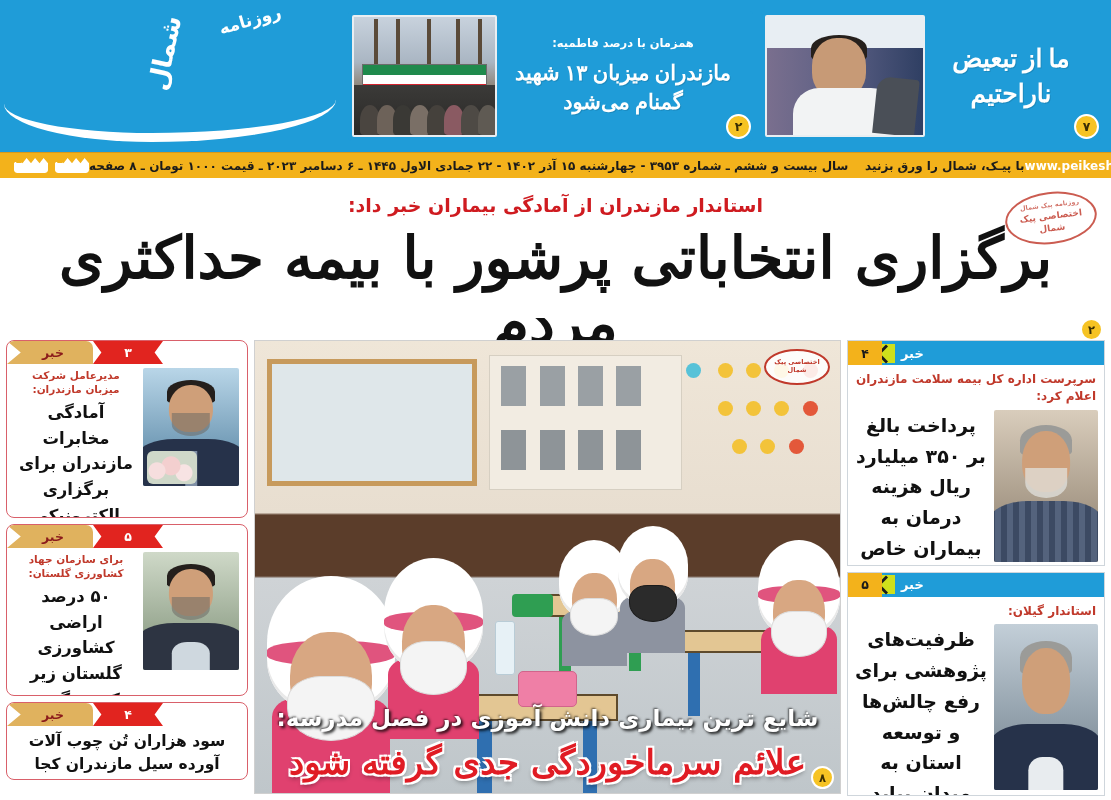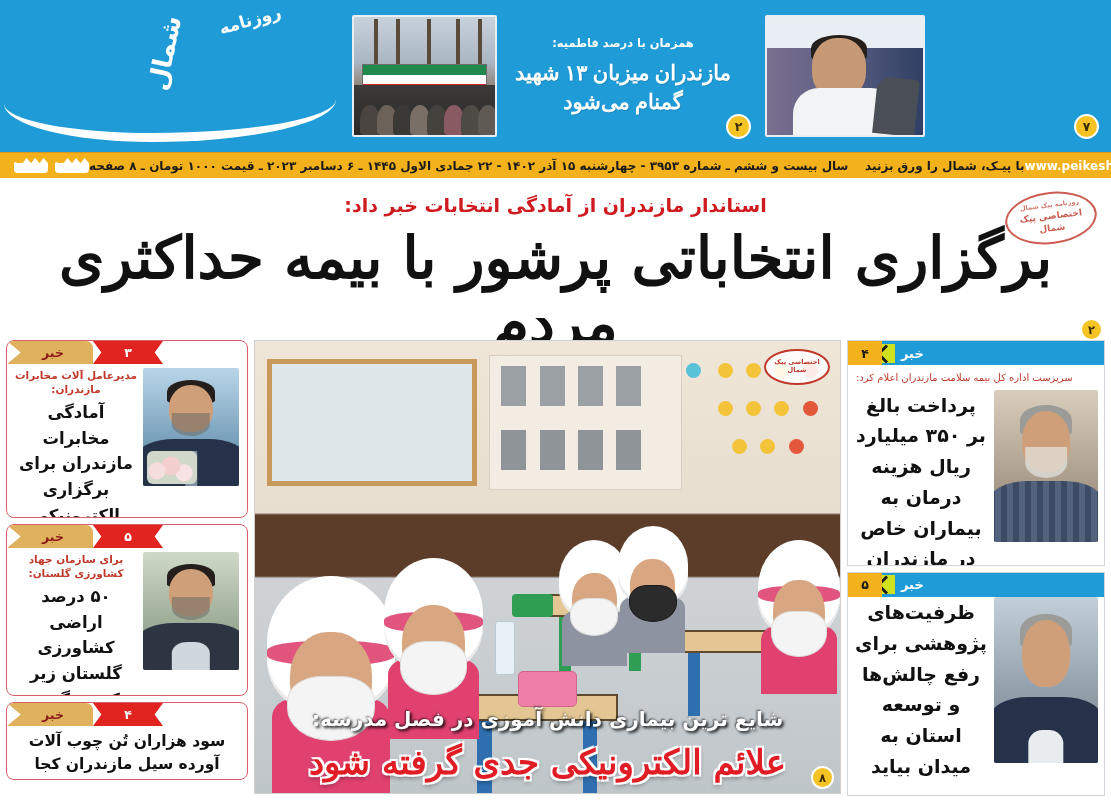--- a/index.html
+++ b/index.html
@@ -239,21 +239,21 @@
   .lhead-arrow { width: 20px; height: 19px; background: #cfe01c; flex: none;
                  position: relative; margin-left: 4px; }
   .lhead-arrow::after { content: ""; position: absolute; left: 4px; top: 3px;
                  width: 11px; height: 11px; border-left: 3px solid #1a1a1a;
                  border-bottom: 3px solid #1a1a1a; transform: rotate(45deg) scale(.95); }
   .lhead-label { color: #fff; font-size: 13px; font-weight: bold; flex: none; padding-left: 6px; }
   .lhead-rest { flex: 1; }
   .lhead-num { position: absolute; left: 0; top: 0; width: 34px; height: 24px;
                background: #f3b21b; color: #1a1a1a; font-size: 12.5px; font-weight: bold;
                display: flex; align-items: center; justify-content: center; }
-  .lkicker { font-size: 10px; color: #c0392b; font-weight: normal; text-align: left;
+  .lkicker { font-size: 12px; color: #c0392b; font-weight: bold; text-align: right;
              line-height: 1.45; padding: 6px 8px 4px; }
   .lcard-body { display: flex; flex-direction: row-reverse; gap: 6px; padding: 0 6px 6px; }
   .ltext { flex: 1; font-size: 19px; font-weight: bold; color: #111; line-height: 1.62;
            text-align: center; }
   .lphoto { width: 104px; height: 152px; flex: none; border-radius: 2px;
             overflow: hidden; position: relative; }
   .lcard.l2 .lphoto { height: 166px; }
 
   
   .mainphoto { position: relative; width: 100%; height: 454px; overflow: hidden;
@@ -282,21 +282,21 @@
   .s-body { position: absolute; bottom: 0; left: 4%; width: 92%; height: 44%;
             background: #e0416f; border-radius: 20% 20% 0 0; }
   .s-body.grey { background: #8d93a0; }
   .sanitizer { position: absolute; background: #e7f1f6; border: 1px solid #b9ccd6;
                border-radius: 3px; }
   .bagpink { position: absolute; background: #ef7fa6; border-radius: 5px; border: 1px solid #d1648b; }
   .baggreen { position: absolute; background: #2f9e52; border-radius: 4px; }
 
   .cap-kicker {
     position: absolute; right: 12px; left: 12px; bottom: 62px; text-align: center;
-    font-size: 20px; font-weight: bold; color: #ffffff;
+    font-size: 23px; font-weight: bold; color: #ffffff;
     text-shadow: 2px 2px 3px rgba(0,0,0,.85), -1px -1px 2px rgba(0,0,0,.6);
   }
   .cap-title {
     position: absolute; right: 12px; left: 12px; bottom: 10px; text-align: center;
     font-size: 34px; font-weight: bold; color: #e01c24; line-height: 1.25;
     text-shadow: 2px 2px 0 #ffffff, -2px -2px 0 #ffffff, 2px -2px 0 #ffffff,
                  -2px 2px 0 #ffffff, 0 3px 5px rgba(0,0,0,.45);
     font-family: "DejaVu Serif", "Liberation Serif", serif;
   }
   .cap-badge {
@@ -359,20 +359,23 @@
       <div class="teaser t-left">
         <div class="teaser-photo">
           <div class="ph athlete-bg">
             <span class="athlete-top"></span>
             <span class="athlete-hair"></span>
             <span class="athlete-head"></span>
             <span class="athlete-body"></span>
             <span class="athlete-jacket"></span>
           </div>
         </div>
+        <div class="teaser-text">
+          <div class="teaser-title">ما از تبعیض ناراحتیم</div>
+        </div>
         <div class="pagebadge">۷</div>
       </div>
 
     </div>
   </div>
 
   <div class="infobar">
     <div class="infobar-waves">
       <span class="wave"></span>
         <span class="wave"></span>
@@ -385,38 +388,38 @@
     <div class="infobar-url">www.peikeshomal.com</div>
   </div>
 
   <div class="headzone">
     <div class="stamp">
       <div class="stamp-in">
         <small>روزنامه پیک شمال</small>
         <span>اختصاصی پیک شمال</span>
       </div>
     </div>
-    <div class="head-kicker">استاندار مازندران از آمادگی انتخابات خبر داد:</div>
+    <div class="head-kicker">استاندار مازندران از آمادگی بیماران خبر داد:</div>
     <div class="head-title">برگزاری انتخاباتی پرشور با بیمه حداکثری مردم</div>
     <div class="head-badge">۲</div>
   </div>
 
   <div class="body">
 
     <div class="col-right">
 
       <div class="rcard c1">
         <div class="rhead">
           <div class="rhead-label">خبر</div>
           <div class="rhead-num">۳</div>
           <div class="rhead-rest"></div>
         </div>
         <div class="rcard-body">
           <div class="rcard-text">
-            <div class="rkicker">مدیرعامل آلات مخابرات مازندران:</div>
+            <div class="rkicker">مدیرعامل شرکت میزبان مازندران:</div>
             <div class="rtitle">آمادگی مخابرات مازندران برای برگزاری الکترونیکی انتخابات</div>
           </div>
           <div class="rphoto">
             <div class="portrait p-bg-a">
               <span class="p-hair dark"></span>
                 <span class="p-head"></span>
               <span class="p-beard"></span>
                 <span class="p-suit navy"></span>
               <span class="p-tie"></span>
                 <span class="p-flowers"></span>
@@ -535,21 +538,21 @@
               <span class="s-mask"></span>
           </span>
 
           <span class="sanitizer" style="left:41%;top:62%;width:3.4%;height:12%"></span>
           <span class="bagpink" style="left:45%;top:73%;width:10%;height:8%"></span>
           <span class="baggreen" style="left:44%;top:56%;width:7%;height:5%"></span>
         </div>
 
         <div class="photo-seal">اختصاصی پیک شمال</div>
         <div class="cap-kicker">شایع ترین بیماری دانش آموزی در فصل مدرسه:</div>
-        <div class="cap-title">علائم الکترونیکی جدی گرفته شود</div>
+        <div class="cap-title">علائم سرماخوردگی جدی گرفته شود</div>
         <div class="cap-badge">۸</div>
       </div>
     </div>
 
     <div class="col-left">
 
       <div class="lcard l1">
         <div class="lhead">
           <div class="lhead-bars">
               <i></i>
@@ -580,20 +583,21 @@
           <div class="lhead-bars">
               <i></i>
               <i></i>
               <i></i>
             </div>
           <div class="lhead-arrow"></div>
           <div class="lhead-label">خبر</div>
           <div class="lhead-rest"></div>
           <div class="lhead-num">۵</div>
         </div>
+        <div class="lkicker">استاندار گیلان:</div>
         <div class="lcard-body">
           <div class="ltext">ظرفیت‌های پژوهشی برای رفع چالش‌ها و توسعه استان به میدان بیاید</div>
           <div class="lphoto">
             <div class="portrait p-bg-d">
               <span class="p-hair grey"></span>
                 <span class="p-head"></span>
               <span class="p-suit navy"></span>
               <span class="p-shirt" style="height:20%;width:34%;background:#e8ecef"></span>
             </div>
           </div>

